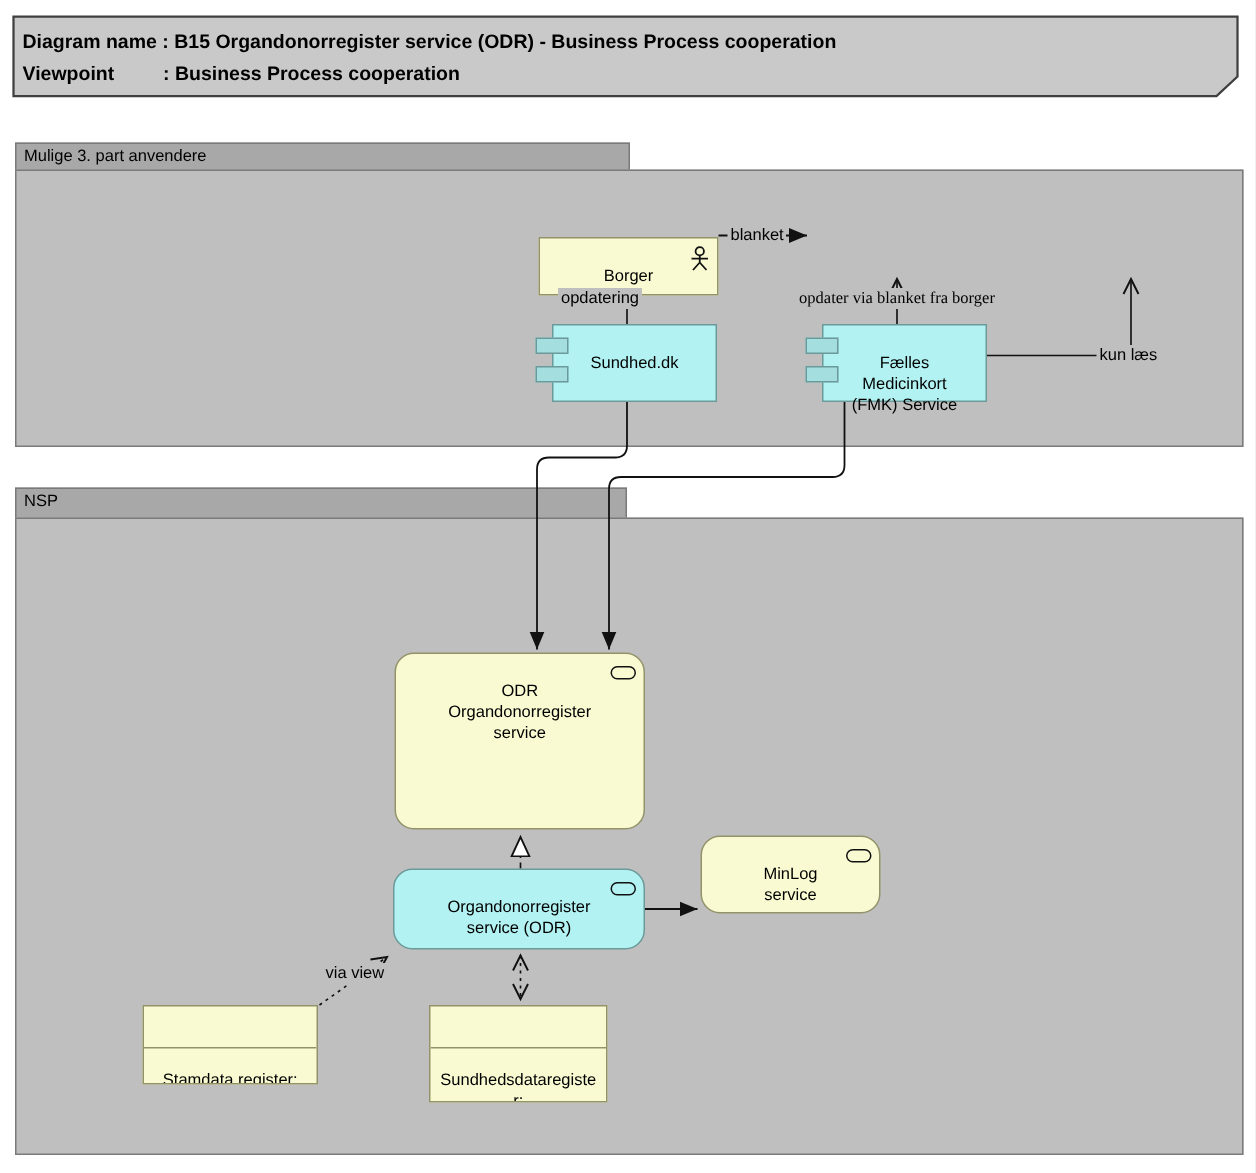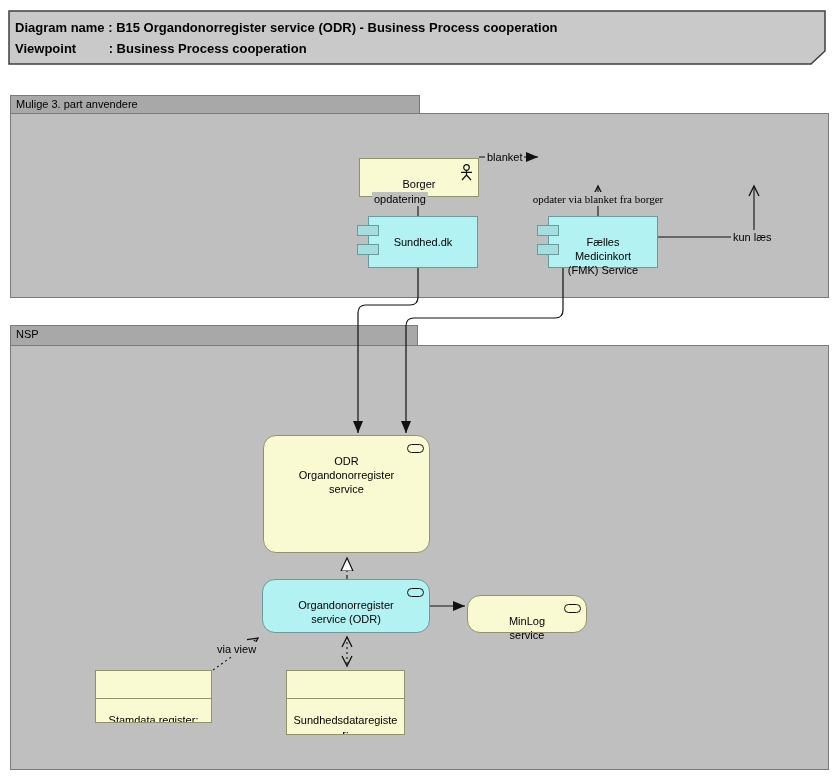--- a/index.html
+++ b/index.html
@@ -47,21 +47,21 @@
   .dataobj{padding-top:0;overflow:hidden;}
   .dataobj .bar{height:13px;border-bottom:1px solid var(--business-border);}
 
   #n-borger{left:359px;top:130px;width:120px;height:39px;margin-top:28px;}
   #n-admin{left:539px;top:130px;width:111px;height:54px;}
   #n-transpl{left:695px;top:129px;width:118px;height:54px;}
   #n-sundhed{left:368px;top:216px;width:110px;height:52px;}
   #n-fmk{left:548px;top:216px;width:110px;height:52px;}
   #n-odrapp{left:263px;top:435px;width:167px;height:118px;}
   #n-odrsvc{left:262px;top:579px;width:168px;height:54px;}
-  #n-minlog{left:467px;top:595px;width:120px;height:38px;}
+  #n-minlog{left:467px;top:557px;width:120px;height:52px;}
   #n-stamdata{left:95px;top:670px;width:117px;height:53px;}
   #n-sunddata{left:286px;top:670px;width:119px;height:65px;}
 
   
   #wires{position:absolute;left:0;top:0;width:837px;height:782px;pointer-events:none;}
 
   
   .clabel{font-size:11px;line-height:14px;color:#000;background:var(--group-body);padding:0 2px;}
   #l-blanket{left:485px;top:150px;}
   #l-opdatering{left:400px;top:192px;transform:translateX(-50%);}

